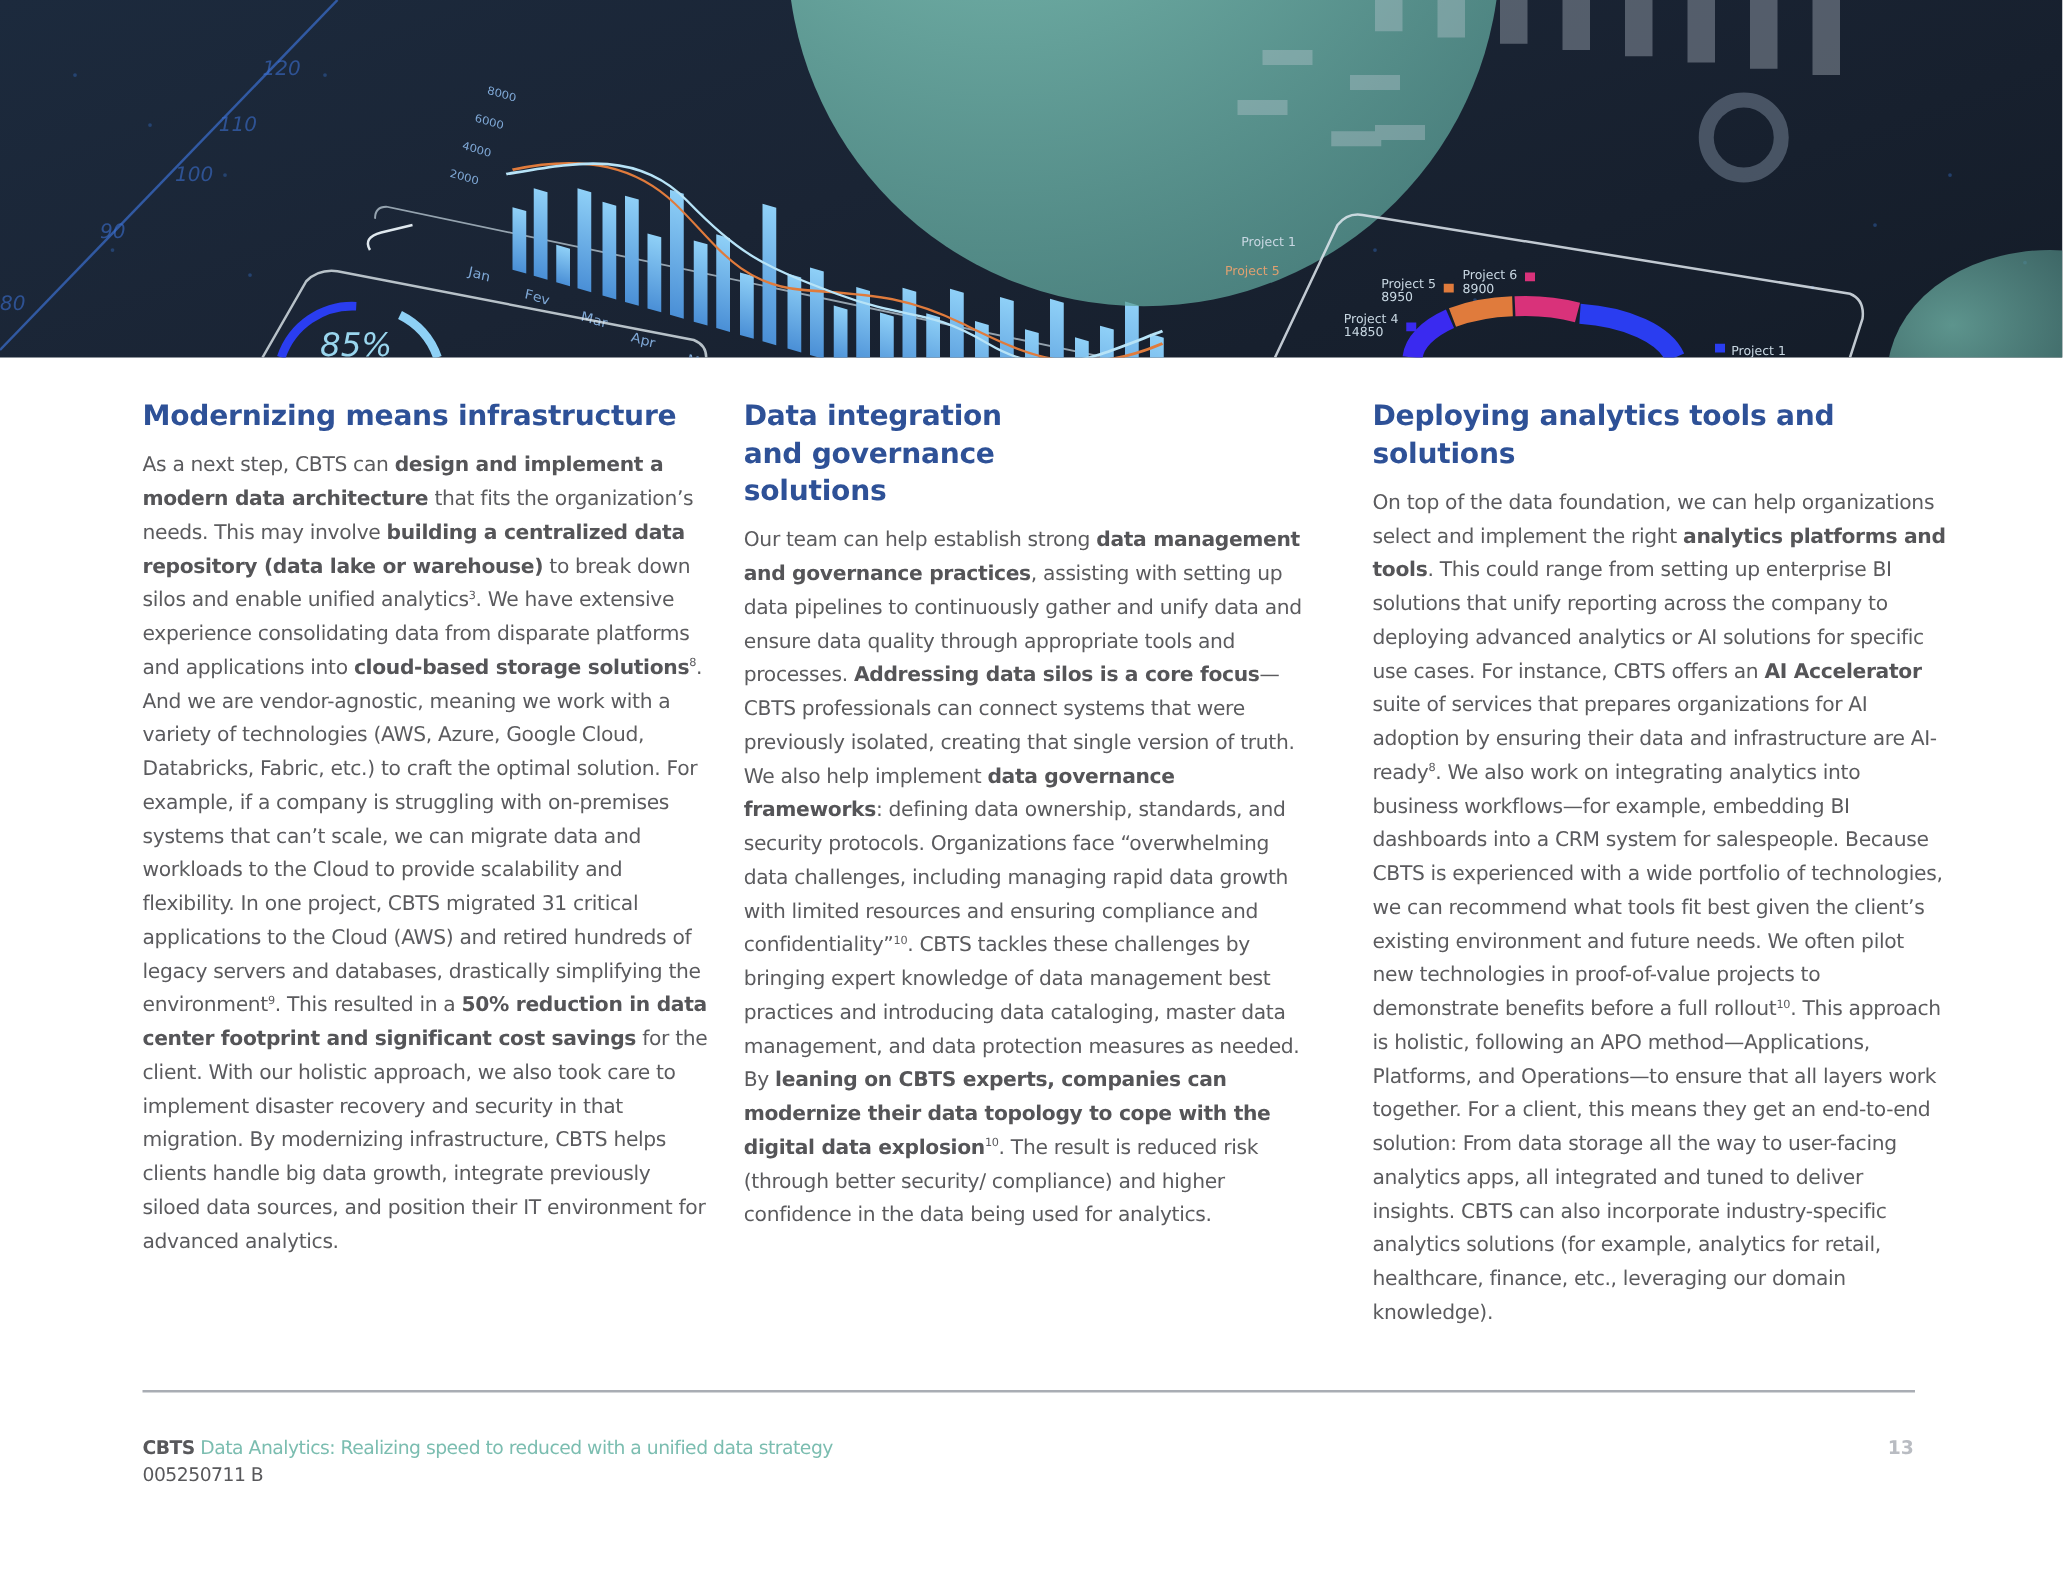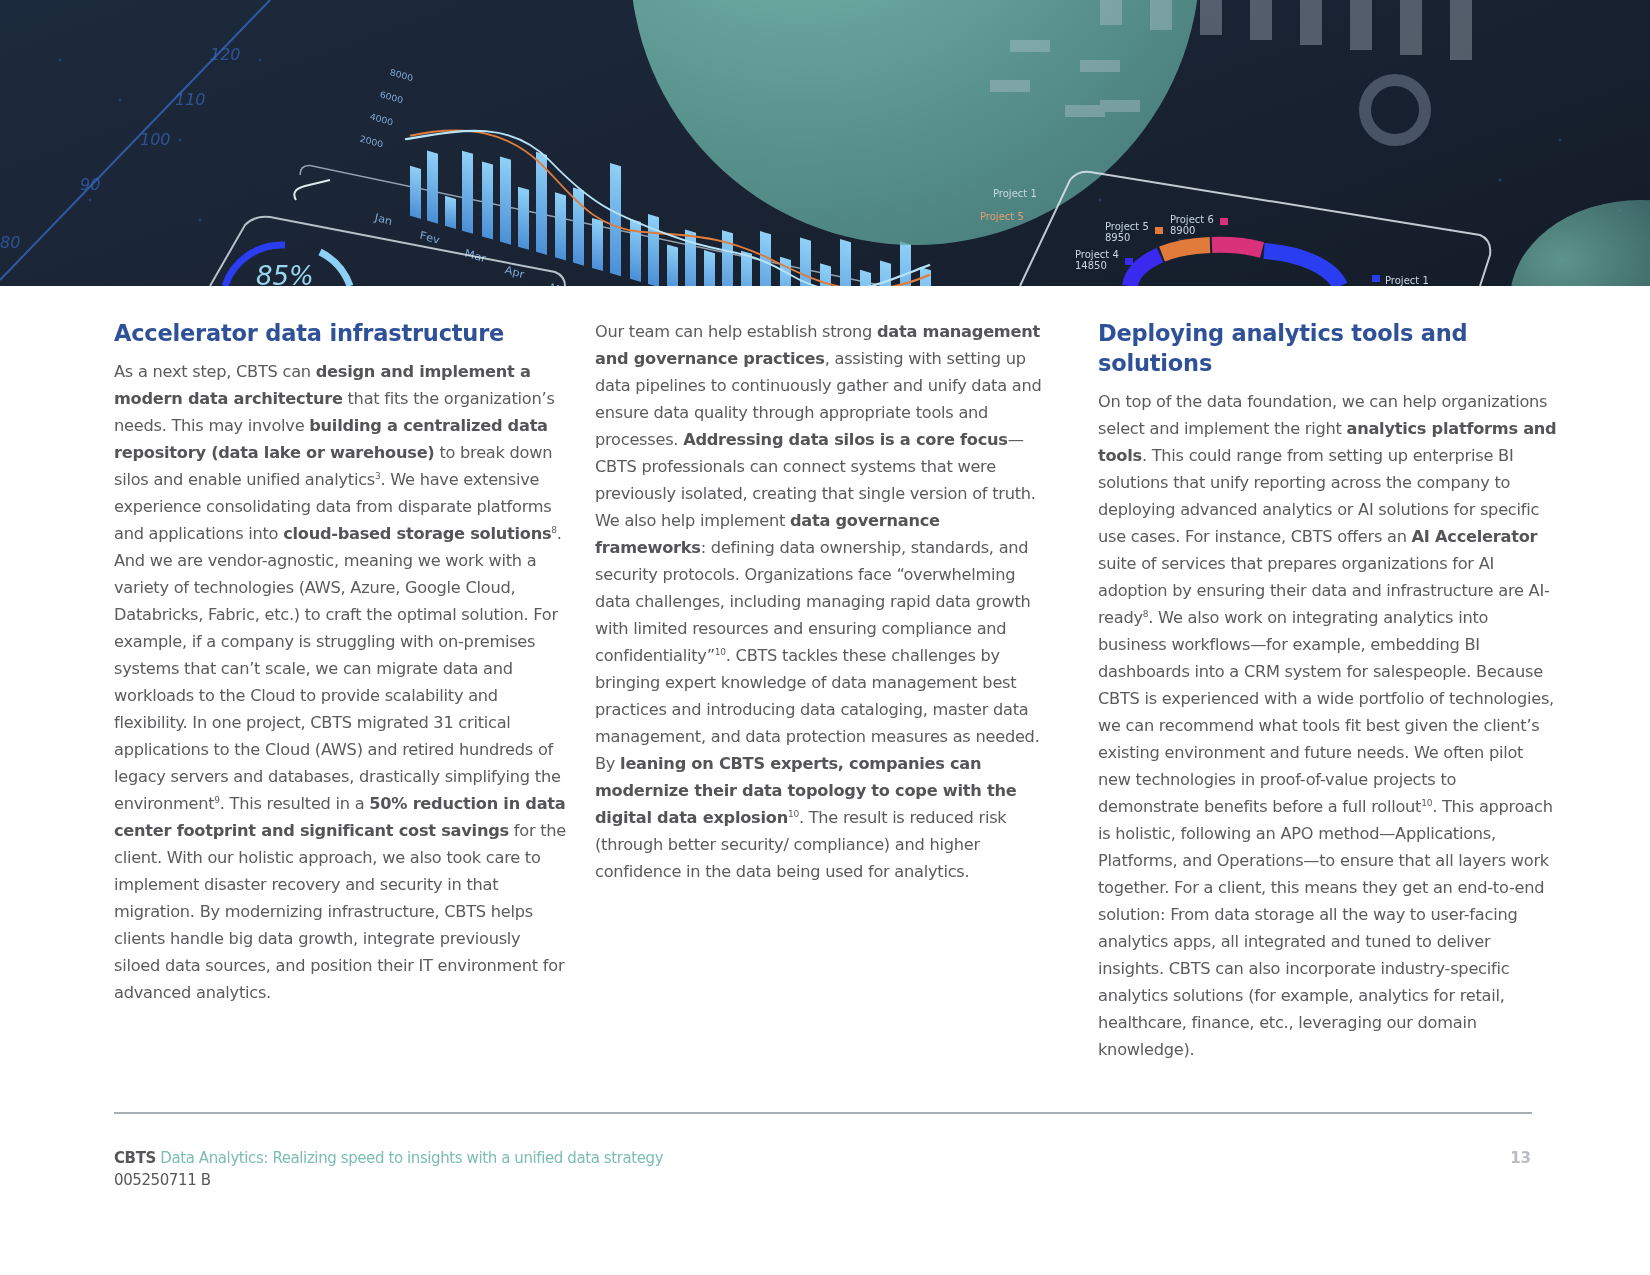--- a/index.html
+++ b/index.html
@@ -207,33 +207,34 @@
     <rect x="1220" y="218" width="8" height="7" fill="#d9327a"></rect>
     <rect x="1155" y="227" width="8" height="7" fill="#e07b3c"></rect>
     <rect x="1125" y="258" width="8" height="7" fill="#3a2af0"></rect>
     <rect x="1372" y="275" width="8" height="7" fill="#2a3df0"></rect>
 
     <ellipse cx="1640" cy="300" rx="130" ry="100" fill="url(#tealG2)"></ellipse>
   </svg>
 </div>
 
 <div class="col" id="col1">
-  <h2>Accelerator data infrastructure</h2>
+  <h2>Modernizing means infrastructure</h2>
   <p>As a next step, CBTS can <b>design and implement a modern data architecture</b> that fits the organization’s needs. This may involve <b>building a centralized data repository (data lake or warehouse)</b> to break down silos and enable unified analytics<sup>3</sup>. We have extensive experience consolidating data from disparate platforms and applications into <b>cloud-based storage solutions</b><sup>8</sup>. And we are  vendor-agnostic, meaning we work with a variety of technologies (AWS, Azure, Google Cloud, Databricks, Fabric, etc.) to craft the optimal solution. For example, if a company is struggling with on-premises systems that can’t scale, we can migrate data and workloads to the Cloud to provide scalability and flexibility. In one project, CBTS migrated 31 critical applications to the Cloud (AWS) and retired hundreds of legacy servers and databases, drastically simplifying the environment<sup>9</sup>. This resulted in a <b>50% reduction in data center footprint and significant cost savings</b> for the client. With our holistic approach, we also took care to implement disaster recovery and security in that migration. By modernizing infrastructure, CBTS helps clients handle big data growth, integrate previously siloed data sources, and position their IT environment for advanced analytics.</p>
 </div>
 
 <div class="col" id="col2">
+  <h2 style="width:260px">Data integration and governance solutions</h2>
   <p>Our team can help establish strong <b>data management and governance practices</b>, assisting with setting up data pipelines to continuously gather and unify data and ensure data quality through appropriate tools and processes. <b>Addressing data silos is a core focus</b>—CBTS professionals can connect systems that were previously isolated, creating that single version of truth. We also help implement <b>data governance frameworks</b>: defining data ownership, standards, and security protocols. Organizations face “overwhelming data challenges, including managing rapid data growth with limited resources and ensuring compliance and confidentiality”<sup>10</sup>. CBTS tackles these challenges by bringing expert knowledge of data management best practices and introducing data cataloging, master data management, and data protection measures as needed. By <b>leaning on CBTS experts, companies can modernize their data topology to cope with the digital data explosion</b><sup>10</sup>. The result is reduced risk (through better security/ compliance) and higher confidence in the data being used for analytics.</p>
 </div>
 
 <div class="col" id="col3">
   <h2>Deploying analytics tools and solutions</h2>
   <p>On top of the data foundation, we can help organizations select and implement the right <b>analytics platforms and tools</b>. This could range from setting up enterprise BI solutions that unify reporting across the company to deploying advanced analytics or AI solutions for specific use cases. For instance, CBTS offers an <b>AI Accelerator</b> suite of services that prepares organizations for AI adoption by ensuring their data and infrastructure are AI-ready<sup>8</sup>. We also work on integrating analytics into business workflows—for example, embedding BI dashboards into a CRM system for salespeople. Because CBTS is experienced with a wide portfolio of technologies, we can recommend what tools fit best given the client’s existing environment and future needs. We often pilot new technologies in proof-of-value projects to demonstrate benefits before a full rollout<sup>10</sup>. This approach is holistic, following an APO method—Applications, Platforms, and Operations—to ensure that all layers work together. For a client, this means they get an end-to-end solution: From data storage all the way to user-facing analytics apps, all integrated and tuned to deliver insights. CBTS can also incorporate industry-specific analytics solutions (for example, analytics for retail, healthcare, finance, etc., leveraging our domain knowledge).</p>
 </div>
 
 <div class="divider"></div>
 
 <div class="footer-line1">
   <span class="footer-brand">CBTS</span>
-  <span class="footer-title">Data Analytics: Realizing speed to insights with a unified data strategy</span>
+  <span class="footer-title">Data Analytics: Realizing speed to reduced with a unified data strategy</span>
 </div>
 <div class="footer-line2">005250711 B</div>
 <div class="page-num">13</div>
 
 </body></html>

